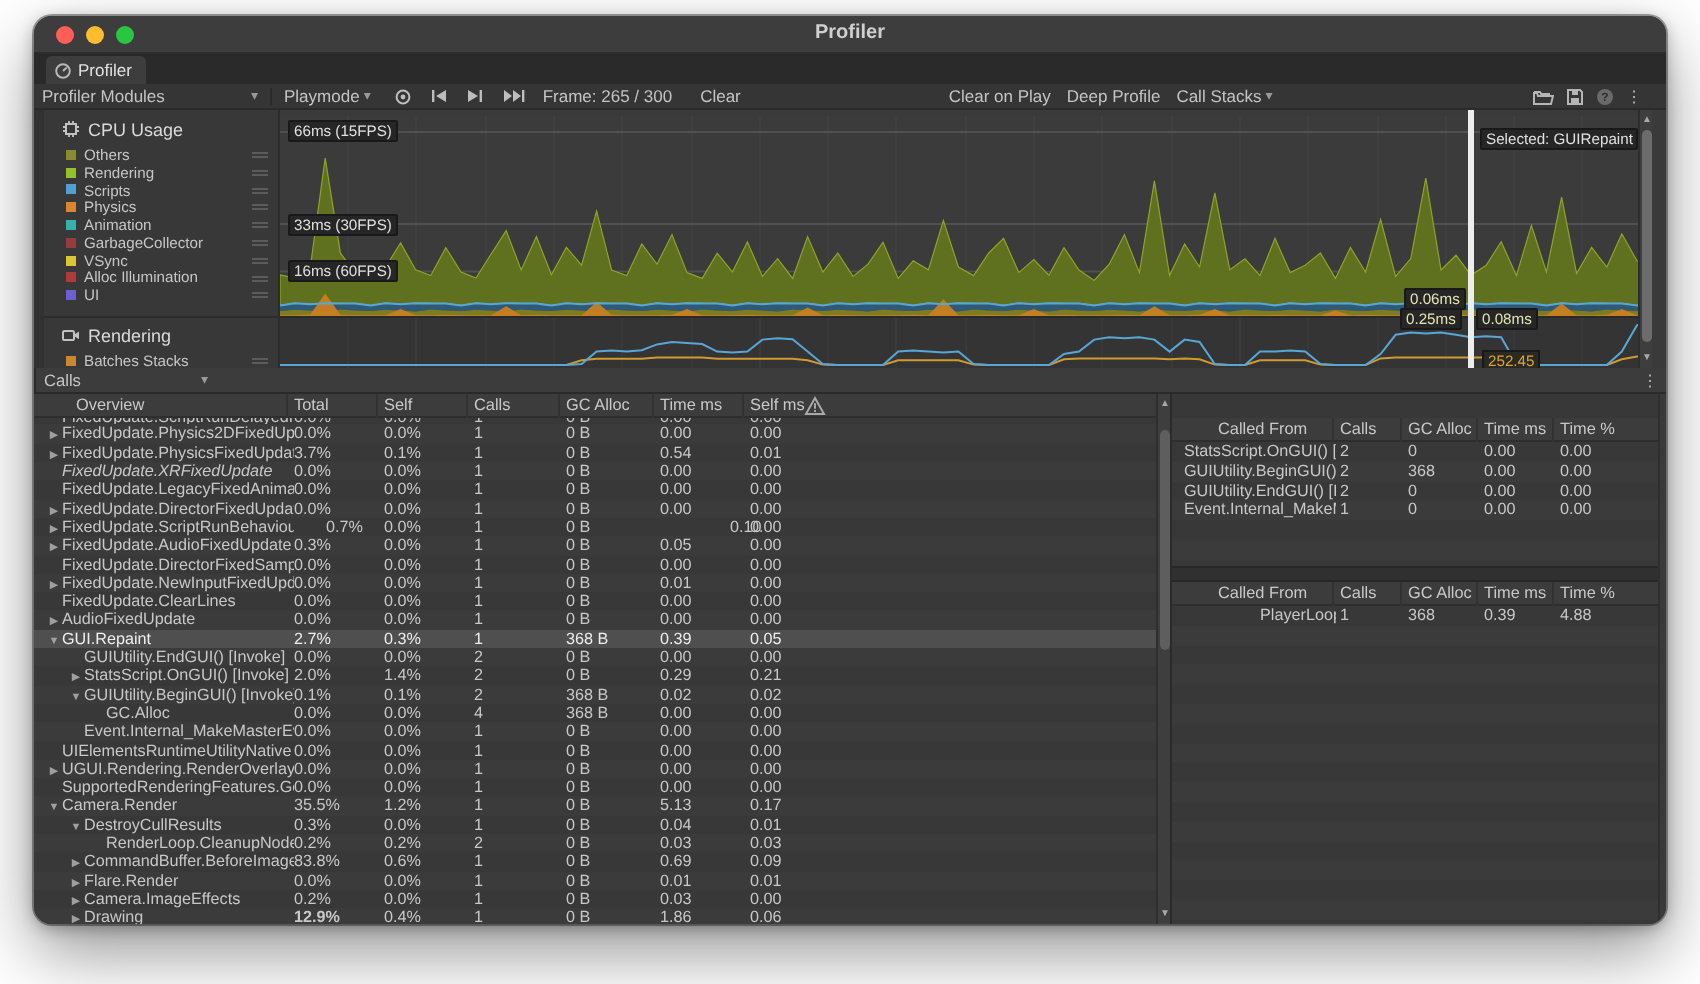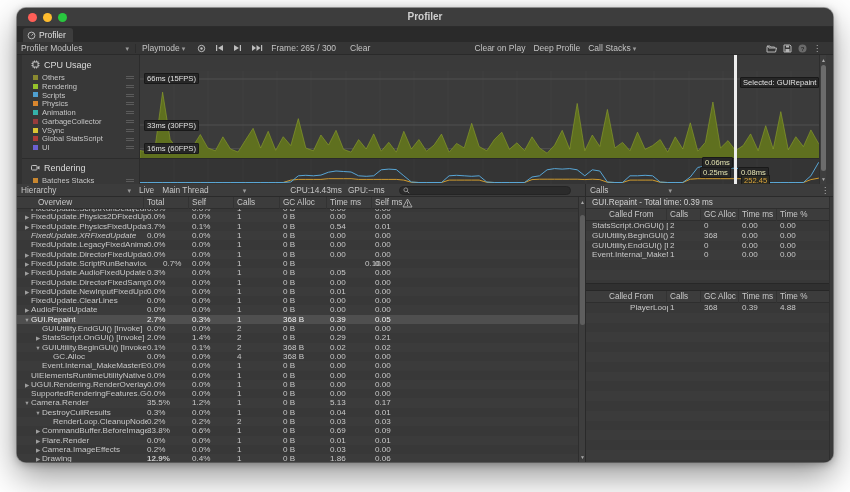--- a/index.html
+++ b/index.html
@@ -32,21 +32,21 @@
   .cpu-mod .mod-header { margin-top:3px; }
   .legend { margin-top:2px; }
   .legend-item { display:flex; align-items:center; height:8.8px; padding-left:11px; position:relative; }
   .sw { width:5px; height:5px; margin-right:4px; flex:0 0 auto; }
   .legend-label { font-size:7.6px; color:#c6c6c6; white-space:nowrap; }
   .handle { position:absolute; right:6px; top:3px; width:8px; height:3px; border-top:1px solid #5b5b5b; border-bottom:1px solid #5b5b5b; }
   .rend-mod { position:absolute; left:5px; top:103px; width:118px; height:26px; border-top:1px solid #2c2c2c; }
   .rend-mod .mod-header { margin-top:2px; }
   
   .charts { position:absolute; left:123px; top:0; width:686px; height:129px; }
-  .cpu-chart { position:absolute; left:0; top:16px; width:686px; height:100px; background:#3b3b3b; }
+  .cpu-chart { position:absolute; left:0; top:3px; width:686px; height:100px; background:#3b3b3b; }
   .batches-chart { position:absolute; left:0; top:103px; width:686px; height:26px; background:#343434; border-top:1px solid #2a2a2a; }
   .cpu-chart svg, .batches-chart svg { position:absolute; left:0; top:0; }
   .chart-badge { position:absolute; background:#262626; border:1px solid #191919; color:#e0e0e0; font-size:7.6px; padding:0 2px; line-height:9px; border-radius:1px; white-space:nowrap; z-index:5; }
   .tip { color:#e4e4b2; }
   .sel-frame-line { position:absolute; left:594px; top:0; width:3px; height:129px; background:#ededed; z-index:4; }
   .partial-val { position:absolute; left:601px; top:120px; height:9px; overflow:hidden; color:#d9a33c; background:#2a2a22; font-size:7.6px; padding:0 2px; z-index:5; border:1px solid #191919; border-bottom:none; }
   .chart-scroll { position:absolute; right:0; top:0; width:7px; height:129px; background:#3e3e3e; border-left:1px solid #2e2e2e; }
   .chart-scroll .thumb { position:absolute; left:1px; top:10px; width:5px; height:106px; background:#6c6c6c; border-radius:3px; }
   .scroll-arrow { position:absolute; left:0; width:7px; text-align:center; font-size:5px; color:#a8a8a8; line-height:6px; }
   
@@ -218,21 +218,21 @@
                 <div class="legend-label">GarbageCollector</div>
                 <div class="handle"></div>
               </div>
               <div class="legend-item">
                 <div class="sw" style="background: rgb(219, 197, 51);"></div>
                 <div class="legend-label">VSync</div>
                 <div class="handle"></div>
               </div>
               <div class="legend-item">
                 <div class="sw" style="background: rgb(174, 59, 56);"></div>
-                <div class="legend-label">Global StatsScript</div>
+                <div class="legend-label">Alloc Illumination</div>
                 <div class="handle"></div>
               </div>
               <div class="legend-item">
                 <div class="sw" style="background: rgb(108, 96, 209);"></div>
                 <div class="legend-label">UI</div>
                 <div class="handle"></div>
               </div>
             </div>
         </div>
         <div class="rend-mod">
@@ -323,41 +323,20 @@
         <div class="partial-val">252.45</div>
         <div class="chart-scroll">
           <div class="scroll-arrow" style="top:2px">▲</div>
           <div class="thumb"></div>
           <div class="scroll-arrow" style="bottom:2px">▼</div>
         </div>
       </div>
     </div>
 
     <div class="hier-toolbar">
-      <div class="ht-left">
-        <div class="dd" style="width:118px">
-          <span>Hierarchy</span>
-          <span class="ddarrow">▾</span>
-        </div>
-        <div class="dd">
-            <span>Live</span>
-          </div>
-        <div class="dd" style="width:92px">
-          <span>Main Thread</span>
-          <span class="ddarrow">▾</span>
-        </div>
-        <span style="margin-left:40px">CPU:14.43ms</span>
-        <span style="margin-left:6px">GPU:--ms</span>
-        <div class="searchbox">
-          <svg class="icon-svg" width="7" height="7" viewBox="0 0 7 7">
-              <circle cx="2.8" cy="2.8" r="1.9" fill="none" stroke="#8f8f8f" stroke-width="1"></circle>
-              <line x1="4.2" y1="4.2" x2="6.2" y2="6.2" stroke="#8f8f8f" stroke-width="1"></line>
-            </svg>
-        </div>
-      </div>
       <div class="ht-right">
         <div class="dd" style="width:90px">
           <span>Calls</span>
           <span class="ddarrow">▾</span>
         </div>
         <span class="kebab">⋮</span>
       </div>
     </div>
 
     <div class="main">
@@ -630,21 +609,20 @@
               <div class="tval" style="left: 358px;">0.06</div>
             </div>
           </div>
         <div class="vscroll">
           <div class="scroll-arrow" style="top:2px">▲</div>
           <div class="thumb"></div>
           <div class="scroll-arrow" style="bottom:2px">▼</div>
         </div>
       </div>
       <div class="right-pane">
-        <div class="detail-title">GUI.Repaint - Total time: 0.39 ms</div>
         <div id="calls-to">
             <div class="rtbl-header" style="top: 12px;">
               <div class="hcell first" style="left: 2px; width: 78px;">Called From</div>
               <div class="hcell" style="left: 80px; width: 34px;">Calls</div>
               <div class="hcell" style="left: 114px; width: 38px;">GC Alloc</div>
               <div class="hcell" style="left: 152px; width: 38px;">Time ms</div>
               <div class="hcell" style="left: 190px; width: 42px;">Time %</div>
             </div>
             <div class="rrow odd" style="top: 24px;">
               <div class="rcell" style="left: 6px; width: 76px;">StatsScript.OnGUI() [Invoke]</div>

